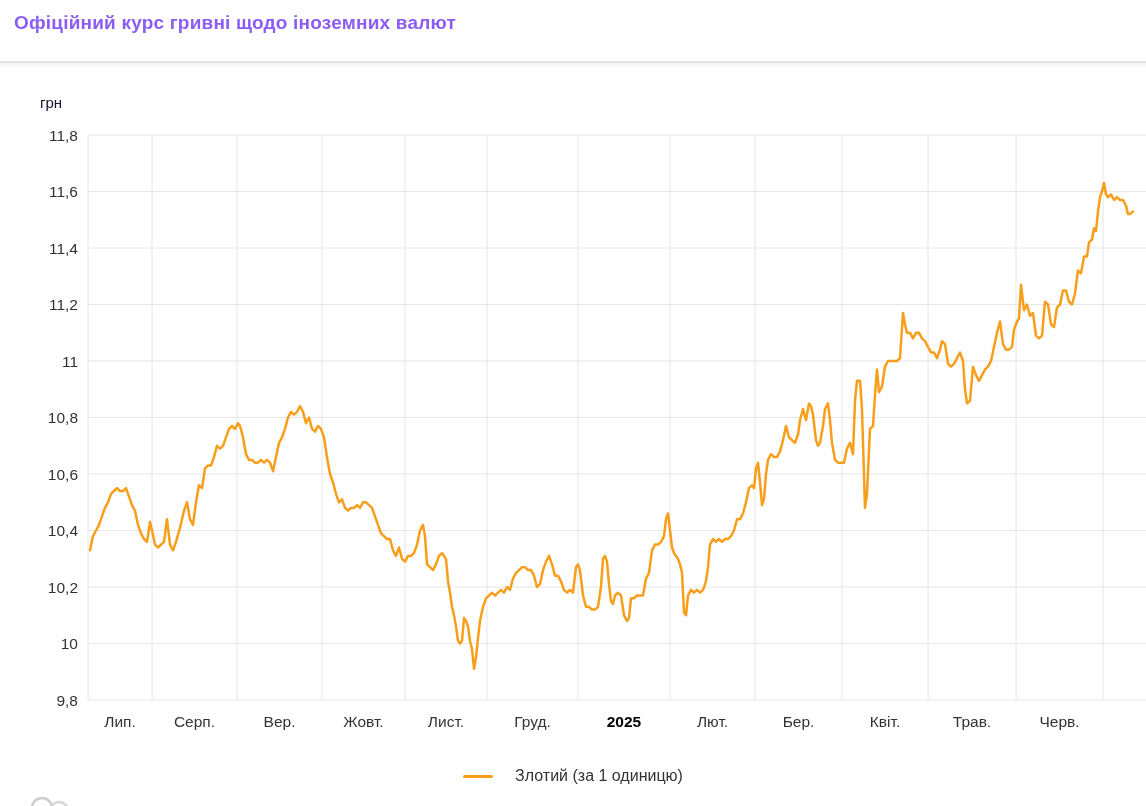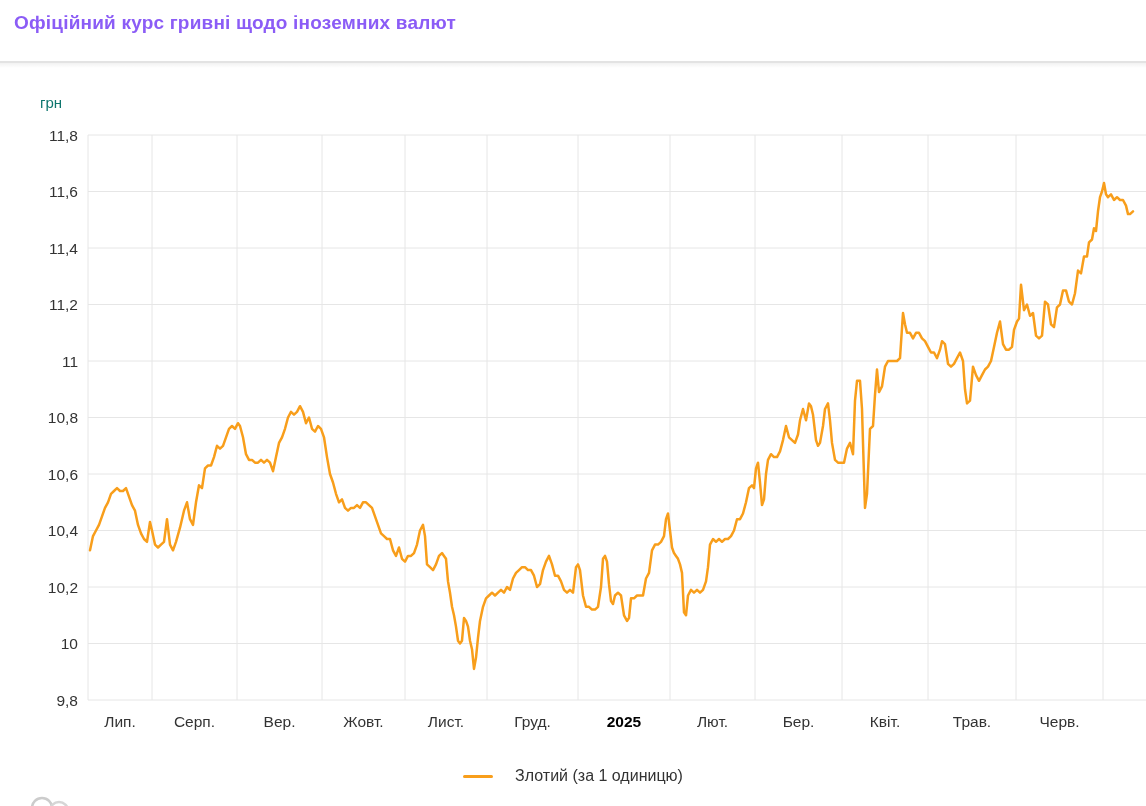--- a/index.html
+++ b/index.html
@@ -12,21 +12,21 @@
     margin:0;font-size:19px;font-weight:600;color:#8b5cf6;letter-spacing:.2px;
   }
   .header-divider{
     position:absolute;left:0;top:61px;width:1146px;height:2px;background:#e3e3e3;
   }
   .header-divider:after{
     content:"";position:absolute;left:0;top:2px;width:100%;height:5px;
     background:linear-gradient(to bottom,rgba(0,0,0,0.05),rgba(0,0,0,0));
   }
   .y-unit-label{
-    position:absolute;left:40px;top:94px;font-size:15px;color:#0f766e;
+    position:absolute;left:40px;top:94px;font-size:15px;color:#0f172a;
   }
   #chart-svg{position:absolute;left:0;top:0;}
   #chart-svg text{font-family:"Liberation Sans",sans-serif;}
   .legend{
     position:absolute;left:0;top:763px;width:1146px;height:26px;
     display:flex;align-items:center;justify-content:center;gap:22px;cursor:pointer;
   }
   .legend-dash{display:inline-block;width:30px;height:3px;border-radius:2px;background:#F89E1B;}
   .legend-label{font-size:16px;color:#333;}
   .watermark{position:absolute;left:28px;top:795px;}

